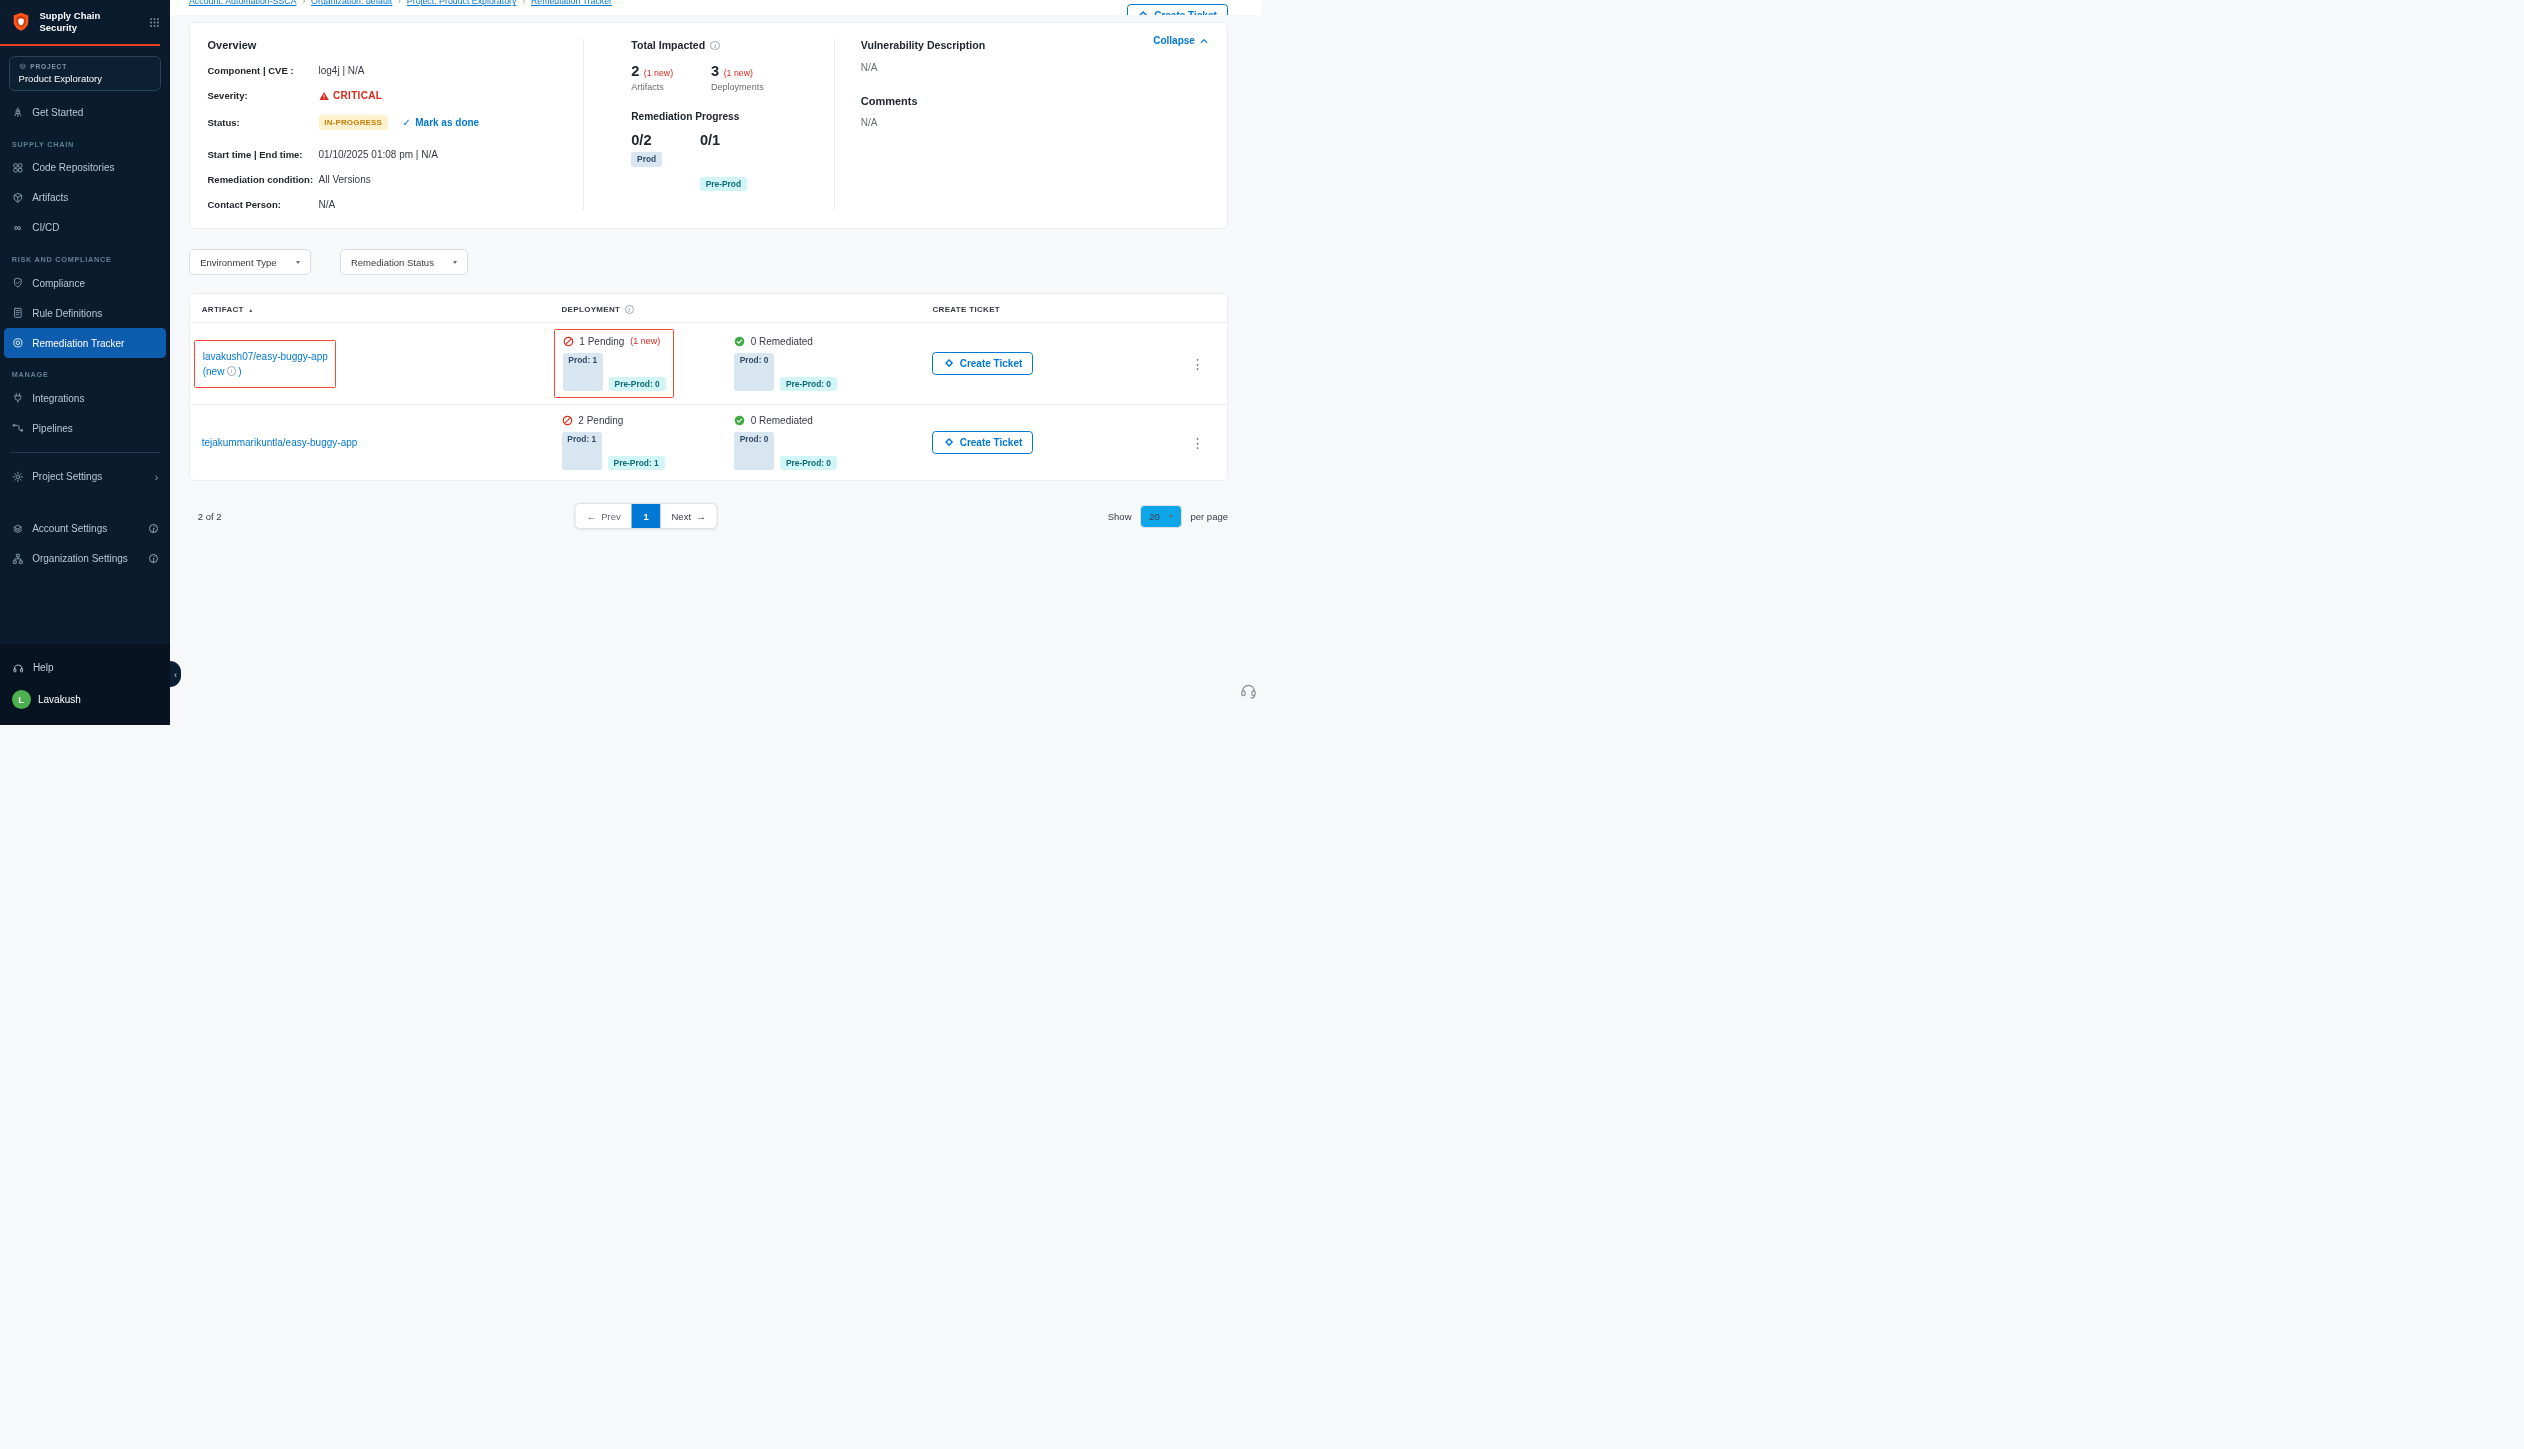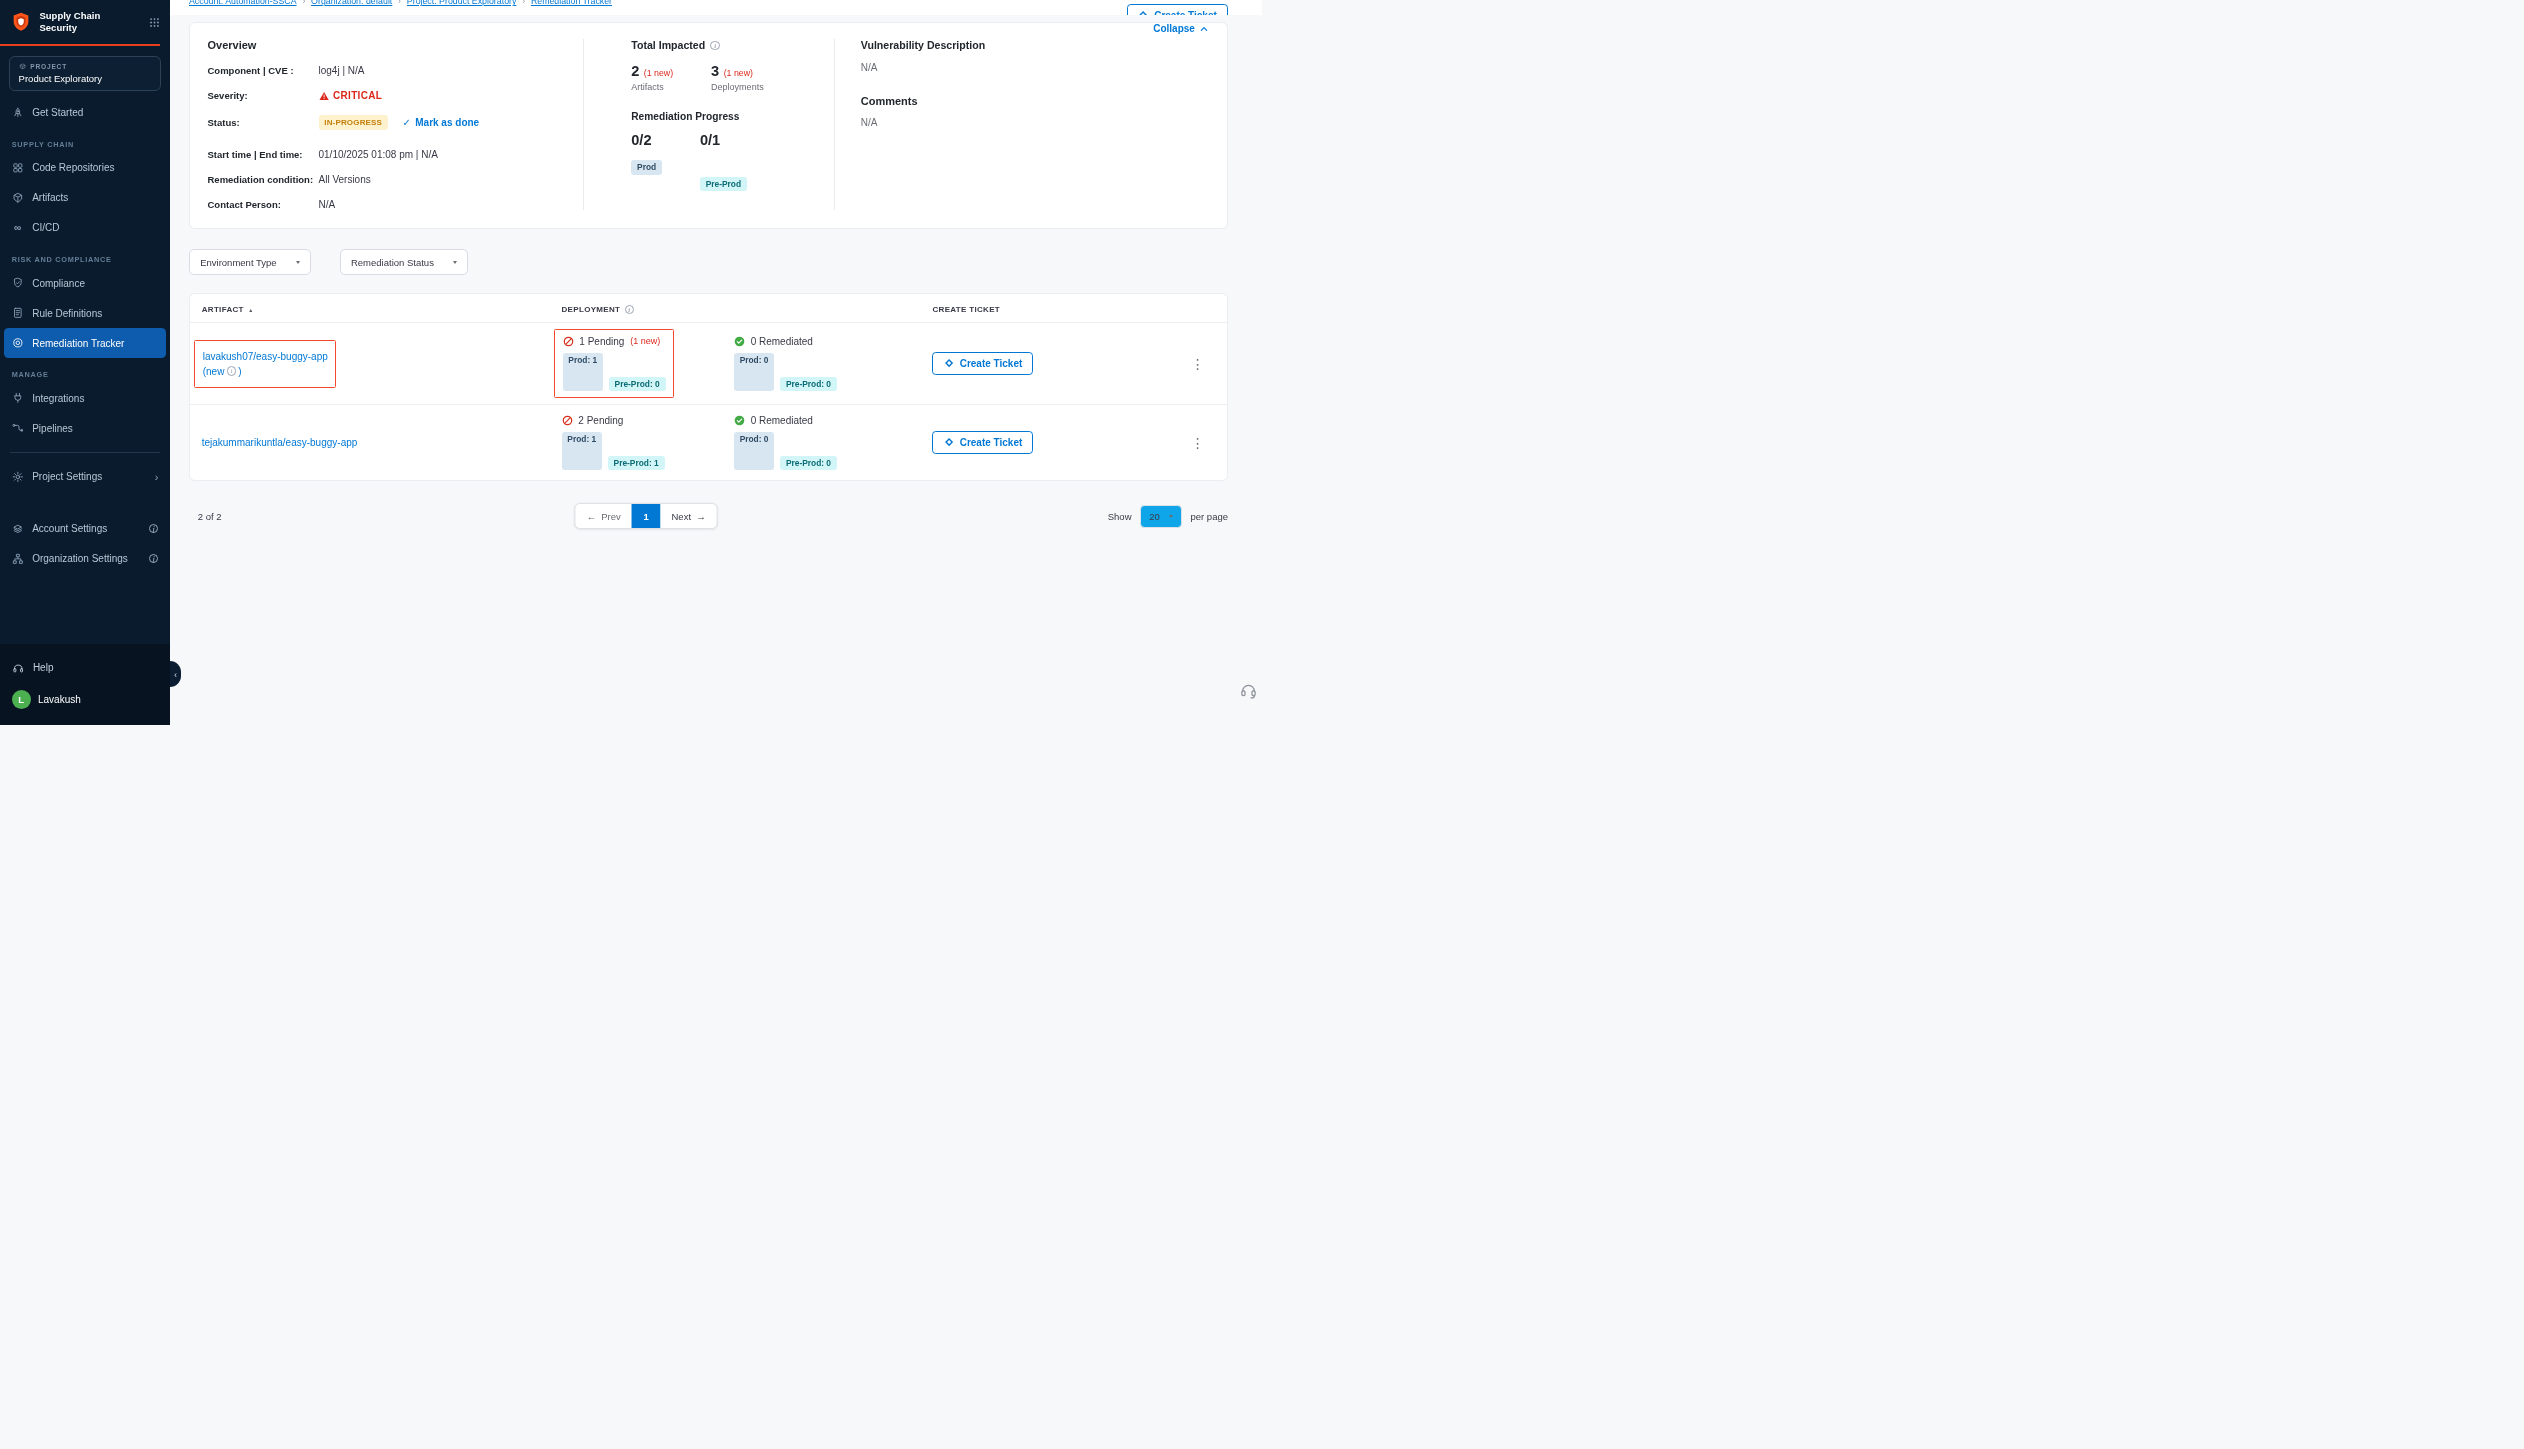--- a/index.html
+++ b/index.html
@@ -78,21 +78,21 @@
   .stat-row { display:flex; gap:38px; margin-top:11.7px; }
   .stat-num { font-size:14.6px; font-weight:700; color:#22272d; display:flex; align-items:baseline; gap:4.4px; }
   .stat-new { font-size:8.8px; color:#da291c; font-weight:400; }
   .stat-label { font-size:9px; color:#6b6d75; margin-top:2.9px; }
   .sub-head { font-size:10.2px; font-weight:700; color:#22272d; margin-top:19px; display:flex; align-items:center; gap:5.1px; }
   .head-flex { display:flex; align-items:center; gap:5.1px; }
   .badge { display:inline-block; font-size:8.4px; font-weight:600; padding:2.2px 5.8px; border-radius:2.9px; white-space:nowrap; }
   .badge.prod { background:#d8e6f2; color:#2f4b63; }
   .badge.preprod { background:#d2f6f8; color:#0b6b74;margin-top:24px; }
   .ov-val { margin-top:10.2px; font-size:10px; color:#6b6d75; }
-  .collapse-link { position:absolute; top:0; right:19px; color:#0278d5; font-weight:700;
+  .collapse-link { position:absolute; top:12px; right:19px; color:#0278d5; font-weight:700;
     display:flex; align-items:center; gap:5.1px; cursor:pointer; font-size:10px; }
 
   
   .filters { display:flex; gap:29px; margin-top:20.5px; }
   .dropdown { display:inline-flex; align-items:center; gap:19px; background:#fff; border:0.7px solid #d9dae5;
     border-radius:5.1px; padding:6.6px 10.2px; font-size:9.5px; color:#383946; cursor:pointer; }
   .caret { width:0; height:0; border-left:2.9px solid transparent; border-right:2.9px solid transparent;
     border-top:3.7px solid #6b6d75; }
 
   
@@ -418,21 +418,21 @@
                   <span>3</span>
                   <span class="stat-new">(1 new)</span>
                 </div>
               <div class="stat-label">Deployments</div>
             </div>
           </div>
           <div class="sub-head">Remediation Progress</div>
           <div class="stat-row" style="margin-top:10.2px;">
             <div style="text-align:center;">
               <div class="stat-num">0/2</div>
-              <div style="margin-top:12px;"><span class="badge prod">Prod</span></div>
+              <div style="margin-top:4px;"><span class="badge prod">Prod</span></div>
             </div>
             <div style="text-align:center;">
               <div class="stat-num">0/1</div>
               <div style="margin-top:4.4px;"><span class="badge preprod">Pre-Prod</span></div>
             </div>
           </div>
         </div>
 
         <div class="ov-col3">
           <div class="ov-h" style="font-size:10.6px;">Vulnerability Description</div>

